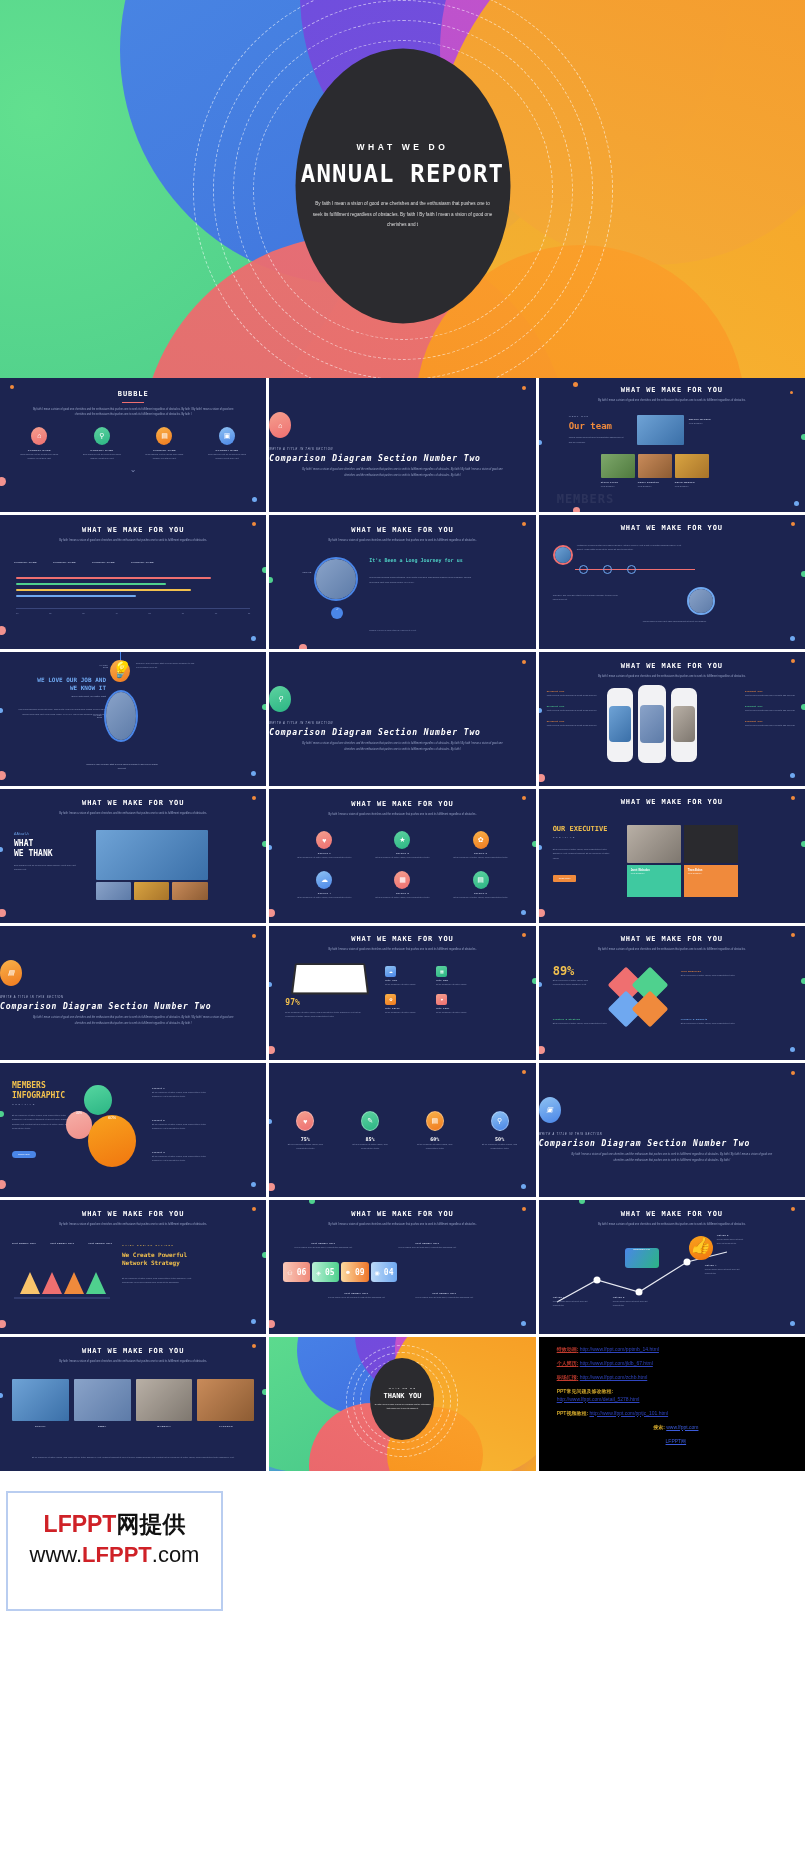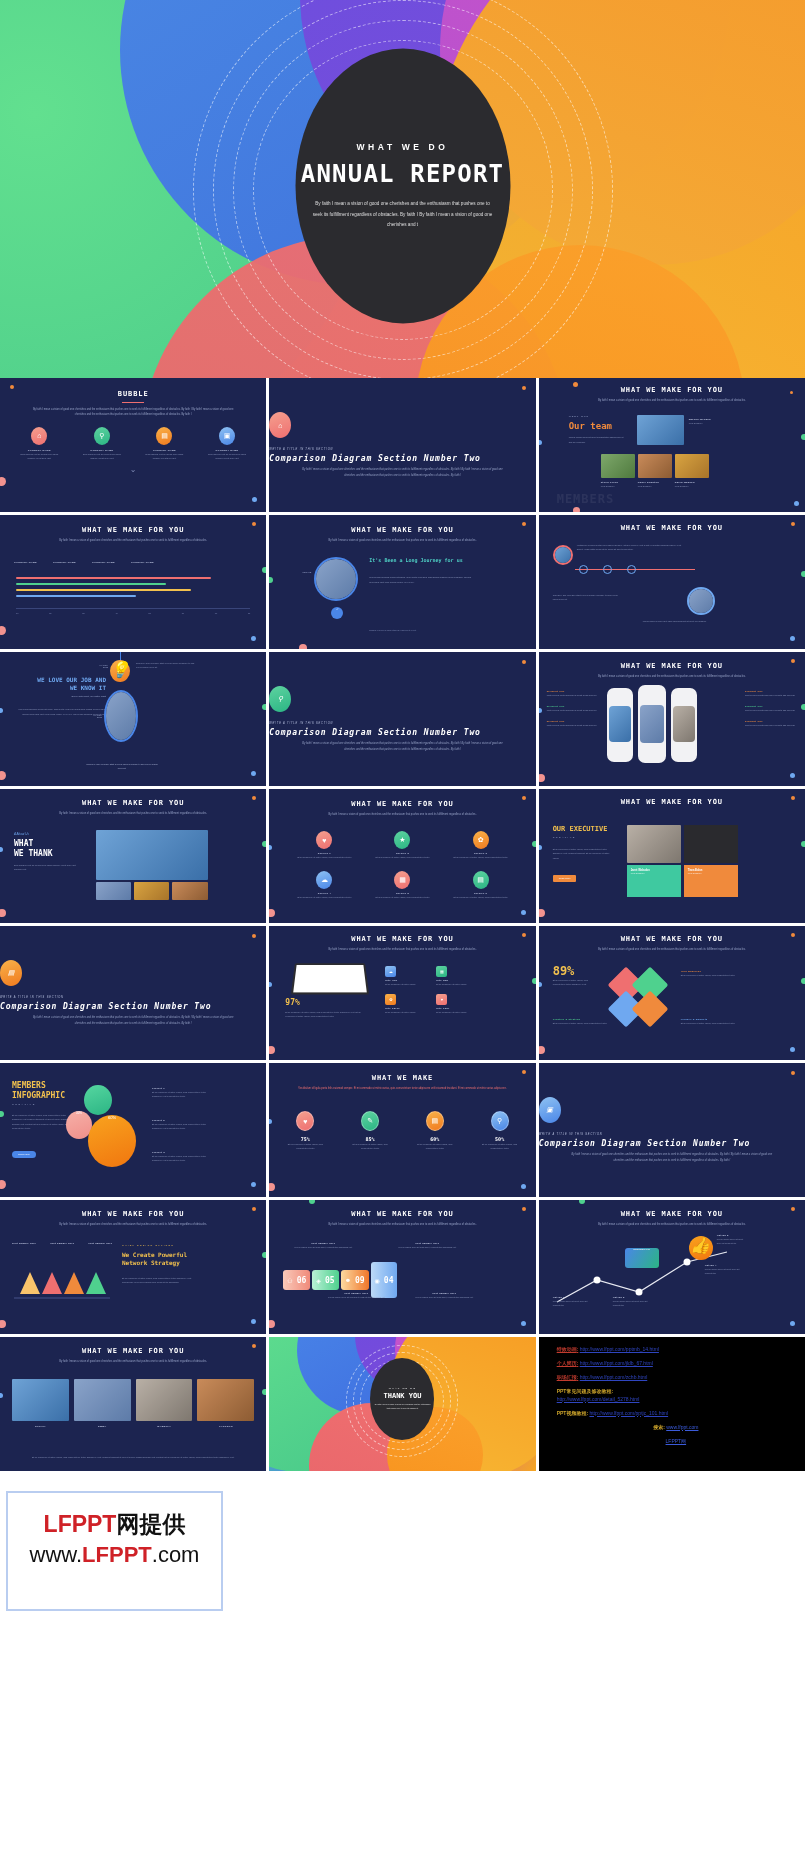--- a/index.html
+++ b/index.html
@@ -587,24 +587,20 @@
       <div class="mini-label">Project 3</div>
       <div class="mini-text">Et mi commodo ut mitrix varius, quis consectetuer tortor adipiscere velit consectetuer tortor</div>
     </div>
   </div>
 
   <div class="slide">
     <div class="dot o" style="width:4px;height:4px;right:10px;top:7px"></div>
     <div class="dot b" style="width:5px;height:5px;left:-2px;top:56px"></div>
     <div class="dot p" style="width:8px;height:8px;left:-2px;bottom:6px"></div>
     <div class="dot b" style="width:5px;height:5px;right:10px;bottom:8px"></div>
-    <div class="s-head" style="padding-top:11px">
-      <div class="s-title">WHAT WE MAKE</div>
-      <div class="s-desc" style="color:#ef6f70;max-width:82%">Vestibulum id ligula porta felis euismod semper. Et mi commodo ut mitrix varius, quis consectetuer tortor adipiscere velit eiusmod tincidunt. Et mi commodo ut mitrix varius adipiscere.</div>
-    </div>
     <div style="position:absolute;left:16px;right:16px;top:48px;display:flex;justify-content:space-between;align-items:center">
       <div style="text-align:center;width:40px">
         <div class="circ c-red" style="width:18px;height:20px;margin:0 auto;border:1px solid rgba(255,255,255,.3)">♥</div>
         <div style="font-size:5px;font-weight:800;margin-top:5px;font-family:'DejaVu Sans Mono',monospace">75%</div>
         <div class="mini-text">Et mi commodo ut mitrix varius, quis consectetuer tortor</div>
       </div>
       <div style="text-align:center;width:40px">
         <div class="circ c-green" style="width:18px;height:20px;margin:0 auto;border:1px solid rgba(255,255,255,.3)">✎</div>
         <div style="font-size:5px;font-weight:800;margin-top:5px;font-family:'DejaVu Sans Mono',monospace">85%</div>
         <div class="mini-text">Et mi commodo ut mitrix varius, quis consectetuer tortor</div>
@@ -682,21 +678,21 @@
         <span style="font-size:8px;font-weight:800;margin-left:4px;font-family:'DejaVu Sans Mono',monospace">06</span>
       </div>
       <div style="display:flex;align-items:center;height:20px;background:linear-gradient(90deg,#b9f0d6,#4fd18e);border-radius:3px;padding:0 4px">
         <span style="font-size:6px">◈</span>
         <span style="font-size:8px;font-weight:800;margin-left:4px;font-family:'DejaVu Sans Mono',monospace">05</span>
       </div>
       <div style="display:flex;align-items:center;height:20px;background:linear-gradient(90deg,#fbd9a0,#f0762a);border-radius:3px;padding:0 4px">
         <span style="font-size:6px">☻</span>
         <span style="font-size:8px;font-weight:800;margin-left:4px;font-family:'DejaVu Sans Mono',monospace">09</span>
       </div>
-      <div style="display:flex;align-items:center;height:36px;background:linear-gradient(90deg,#bcd9f7,#6fa8f0);border-radius:3px;padding:0 4px">
+      <div style="display:flex;align-items:center;height:20px;background:linear-gradient(90deg,#bcd9f7,#6fa8f0);border-radius:3px;padding:0 4px">
         <span style="font-size:6px">◉</span>
         <span style="font-size:8px;font-weight:800;margin-left:4px;font-family:'DejaVu Sans Mono',monospace">04</span>
       </div>
     </div>
     <div style="position:absolute;left:52px;top:92px;width:70px;text-align:center">
       <div class="mini-label">Text sample here</div>
       <div class="mini-text">Lorem ipsum dolor sit duis amet consectetur adipiscing elit</div>
     </div>
     <div style="position:absolute;left:140px;top:92px;width:70px;text-align:center">
       <div class="mini-label">Text sample here</div>

